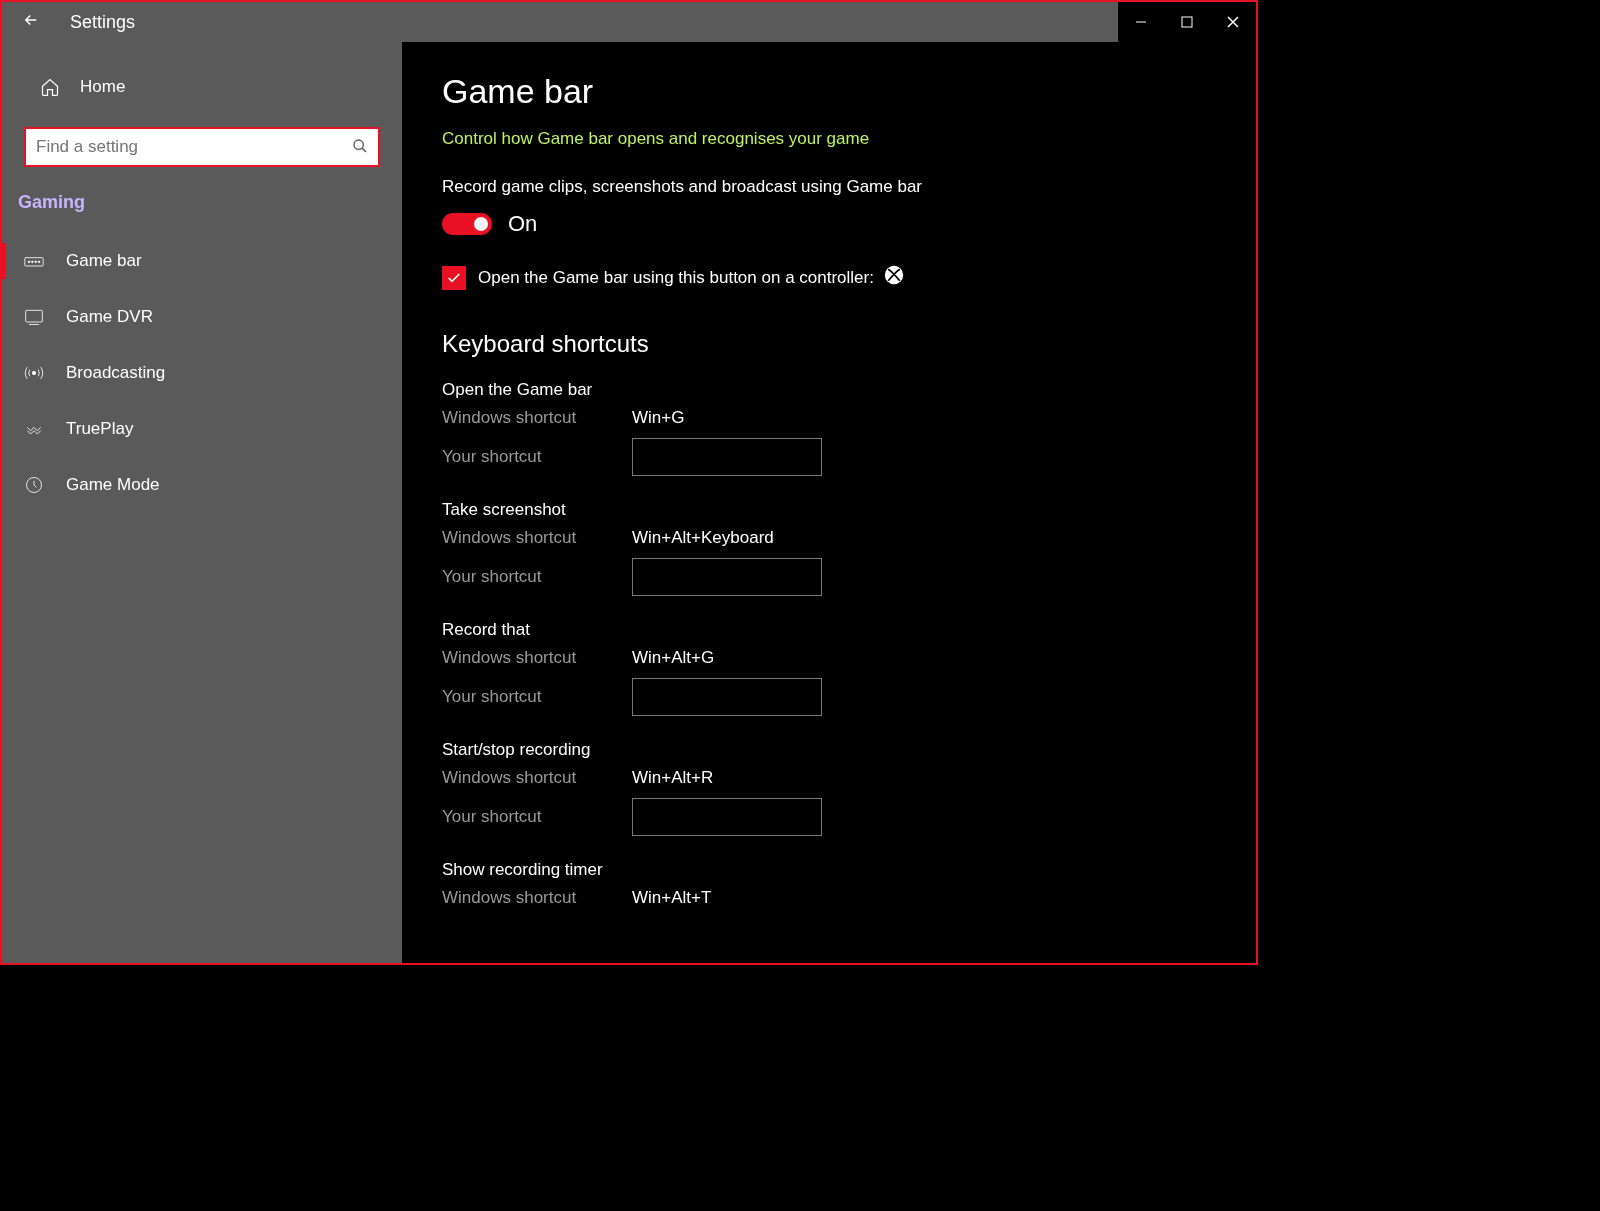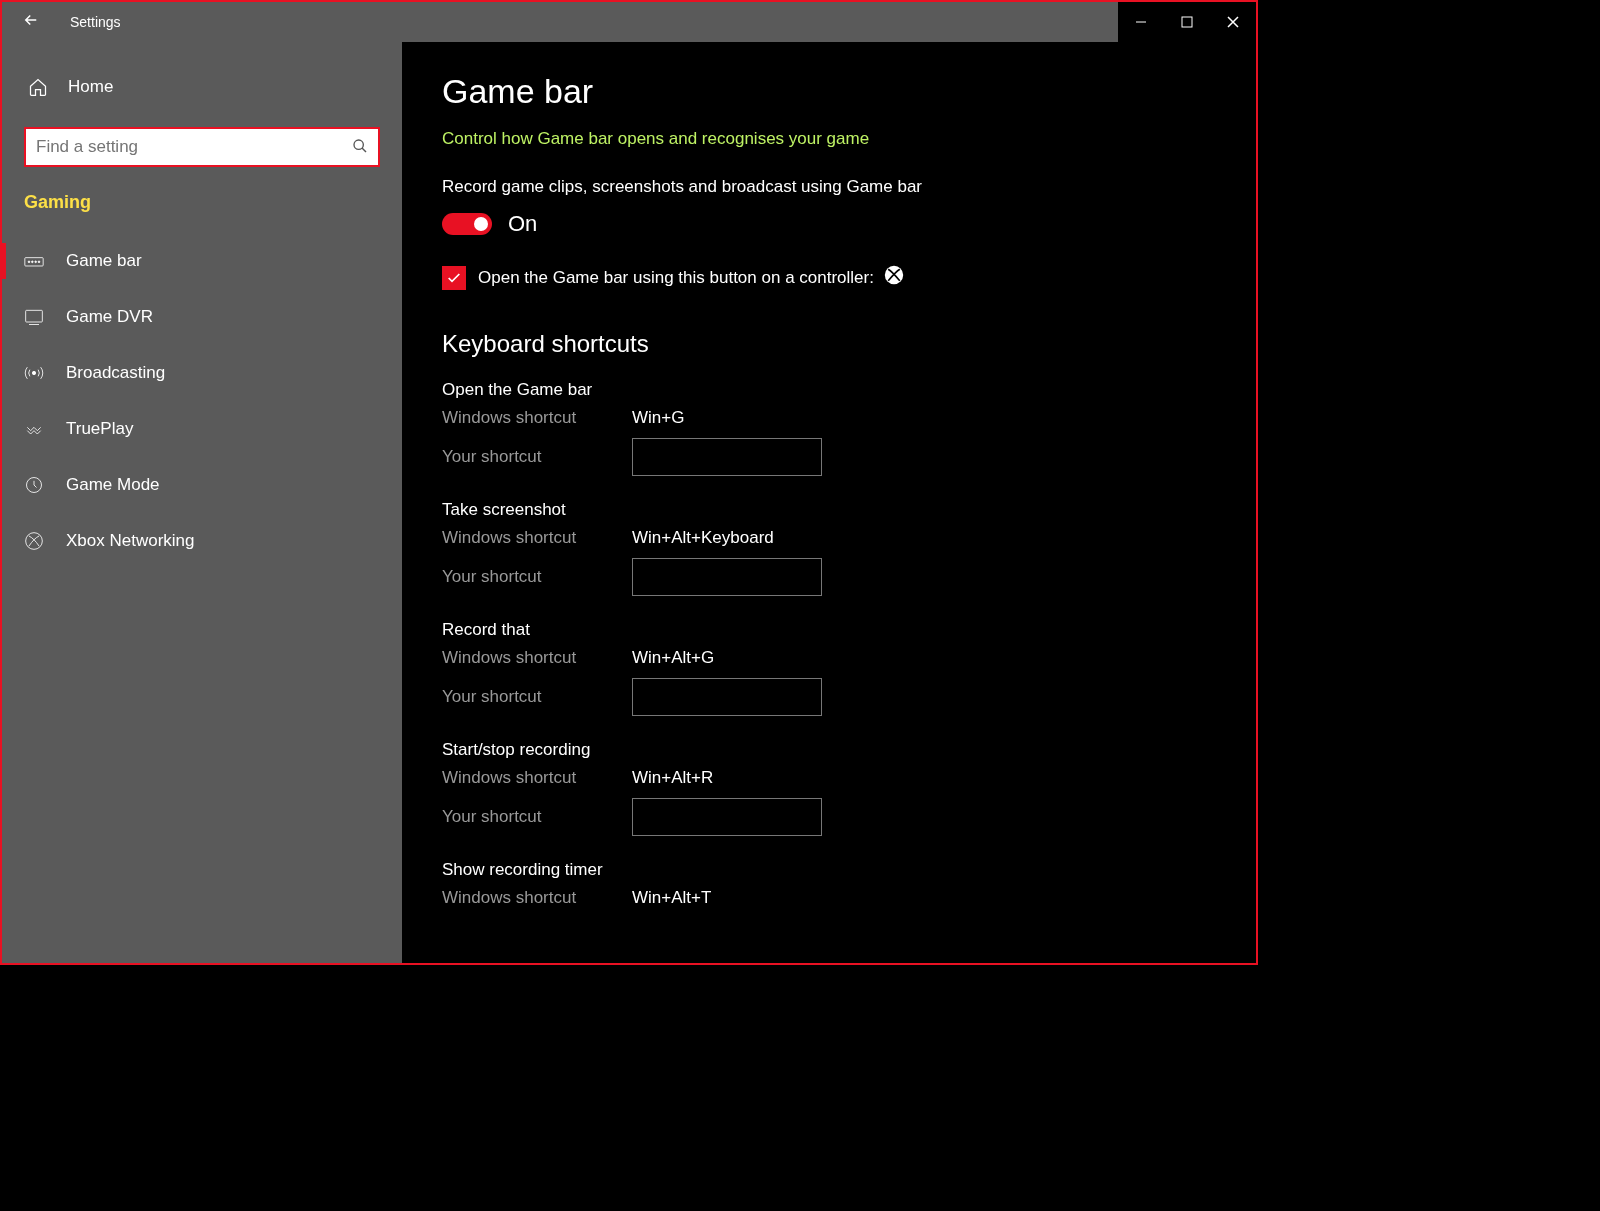--- a/index.html
+++ b/index.html
@@ -3,39 +3,39 @@
 <meta charset="utf-8">
 <style>
 * { margin: 0; padding: 0; box-sizing: border-box; font-family: 'Segoe UI', Tahoma, sans-serif; }
 body { width: 1258px; height: 965px; background: #000; overflow: hidden; border: 2px solid #e81123; }
 .window { display: flex; flex-direction: column; height: 100%; }
 
 
 .titlebar { height: 40px; display: flex; align-items: center; background: #5a5a5a; position: relative; }
 .titlebar-left { display: flex; align-items: center; padding-left: 20px; gap: 30px; }
 .back-arrow { color: #fff; font-size: 18px; cursor: pointer; }
-.title-text { color: #fff; font-size: 14px; font-weight: 400; }
+.title-text { color: #fff; font-size: 18px; font-weight: 400; }
 .window-controls { position: absolute; right: 0; top: 0; display: flex; height: 40px; background: #000; }
 .win-btn { width: 46px; height: 40px; display: flex; align-items: center; justify-content: center; color: #fff; cursor: pointer; font-size: 12px; }
 .win-btn svg { stroke: #fff; fill: none; }
 .win-btn.close svg { stroke-width: 1.5; }
 
 
 .body-area { display: flex; flex: 1; overflow: hidden; }
 
 
 .sidebar { width: 400px; background: #5a5a5a; padding: 25px 0 0 0; display: flex; flex-direction: column; }
-.home-row { display: flex; align-items: center; gap: 20px; padding: 10px 26px; color: #fff; cursor: pointer; margin-bottom: 20px;}
+.home-row { display: flex; align-items: center; gap: 20px; padding: 10px 38px; color: #fff; cursor: pointer; margin-bottom: 20px;}
 .home-row .icon { width: 20px; height: 20px; }
 .home-row .label { font-size: 17px; }
 .search-wrap { margin: 0 22px 25px 22px; }
 .search-box { width: 100%; height: 40px; border: 2px solid #e81123; background: #fff; display: flex; align-items: center; padding: 0 10px; }
 .search-input { flex: 1; border: none; outline: none; font-size: 17px; font-family: inherit; }
 .search-icon { color: #555; font-size: 14px; }
-.section-header { color: #fde047; font-size: 18px; font-weight: 600; padding: 0 22px 20px 22px; }
+.section-header { color: #c4b5fd; font-size: 18px; font-weight: 600; padding: 0 22px 20px 16px; }
 .nav-item { display: flex; align-items: center; gap: 22px; padding: 18px 22px; color: #fff; cursor: pointer; position: relative; }
 .nav-item.selected::before { content: ''; position: absolute; left: 0; top: 10px; bottom: 10px; width: 4px; background: #e81123; }
 .nav-item .icon { width: 20px; height: 20px; display: flex; align-items: center; justify-content: center; }
 .nav-item .label { font-size: 17px; }
 .nav-item svg { stroke: #fff; fill: none; }
 
 
 .content { flex: 1; background: #000; padding: 30px 40px; color: #fff; overflow-y: auto; position: relative; }
 .page-title { font-size: 34px; font-weight: 400; margin-bottom: 18px; }
 .page-desc { font-size: 17px; margin-bottom: 28px; color: #bef264; }
@@ -159,29 +159,20 @@
       </div>
       <div class="nav-item">
         <span class="icon">
             <svg width="20" height="20" viewBox="0 0 24 24">
               <circle cx="12" cy="12" r="9"></circle>
               <path d="M12 7v5l3 3"></path>
             </svg>
           </span>
         <span class="label">Game Mode</span>
       </div>
-      <div class="nav-item">
-        <span class="icon">
-            <svg width="20" height="20" viewBox="0 0 24 24">
-              <circle cx="12" cy="12" r="10"></circle>
-              <path d="M6 6c4 2 8 6 12 12M18 6c-4 2-8 6-12 12"></path>
-            </svg>
-          </span>
-        <span class="label">Xbox Networking</span>
-      </div>
     </div>
 
     <div class="content">
       <h1 class="page-title">Game bar</h1>
       <div class="page-desc">Control how Game bar opens and recognises your game</div>
 
       <div class="toggle-label">Record game clips, screenshots and broadcast using Game bar</div>
       <div class="toggle-row">
         <div class="toggle">
           <div class="toggle-knob"></div>

